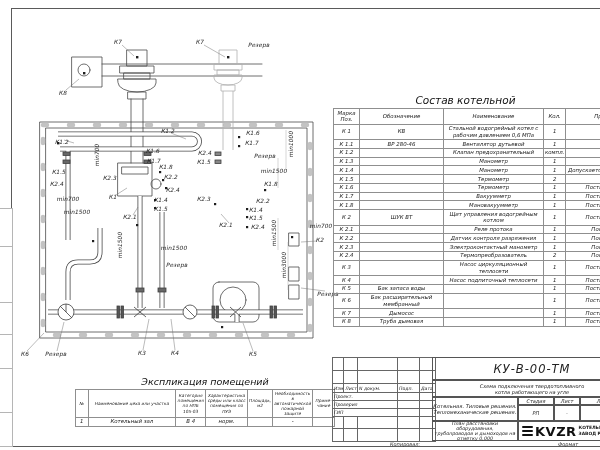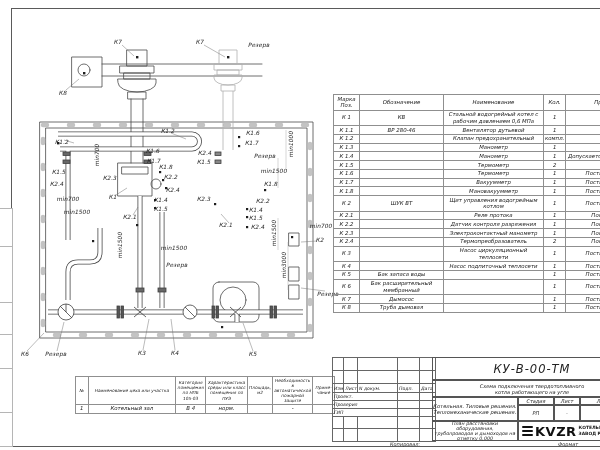--- a/index.html
+++ b/index.html
@@ -240,20 +240,21 @@
       <span class="lbl" style="left: 174px; top: 248px;">min1500</span>
       <span class="lbl" style="left: 177px; top: 265px;">Резерв</span>
       <span class="lbl" style="left: 25px; top: 354px;">К6</span>
       <span class="lbl" style="left: 56px; top: 354px;">Резерв</span>
       <span class="lbl" style="left: 142px; top: 353px;">К3</span>
       <span class="lbl" style="left: 175px; top: 353px;">К4</span>
       <span class="lbl" style="left: 253px; top: 354px;">К5</span>
     </div>
 
   <div id="composition">
+    <div class="tbl-title">Состав котельной</div>
     <table class="gt">
       <colgroup>
           <col style="width:26px">
           <col style="width:84px">
           <col style="width:100px">
                 <col style="width:22px">
           <col style="width:92px">
         </colgroup>
       <thead>
           <tr id="comp-head">
@@ -403,20 +404,21 @@
             <td>Труба дымовая</td>
             <td></td>
             <td>1</td>
             <td>Постав. по соглас.</td>
           </tr>
         </tbody>
     </table>
   </div>
 
   <div id="explication">
+    <div class="tbl-title">Экспликация помещений</div>
     <table class="gt">
       <colgroup>
           <col style="width:13px">
           <col style="width:92px">
           <col style="width:30px">
           <col style="width:42px">
                 <col style="width:22px">
           <col style="width:36px">
           <col style="width:22px">
         </colgroup>

